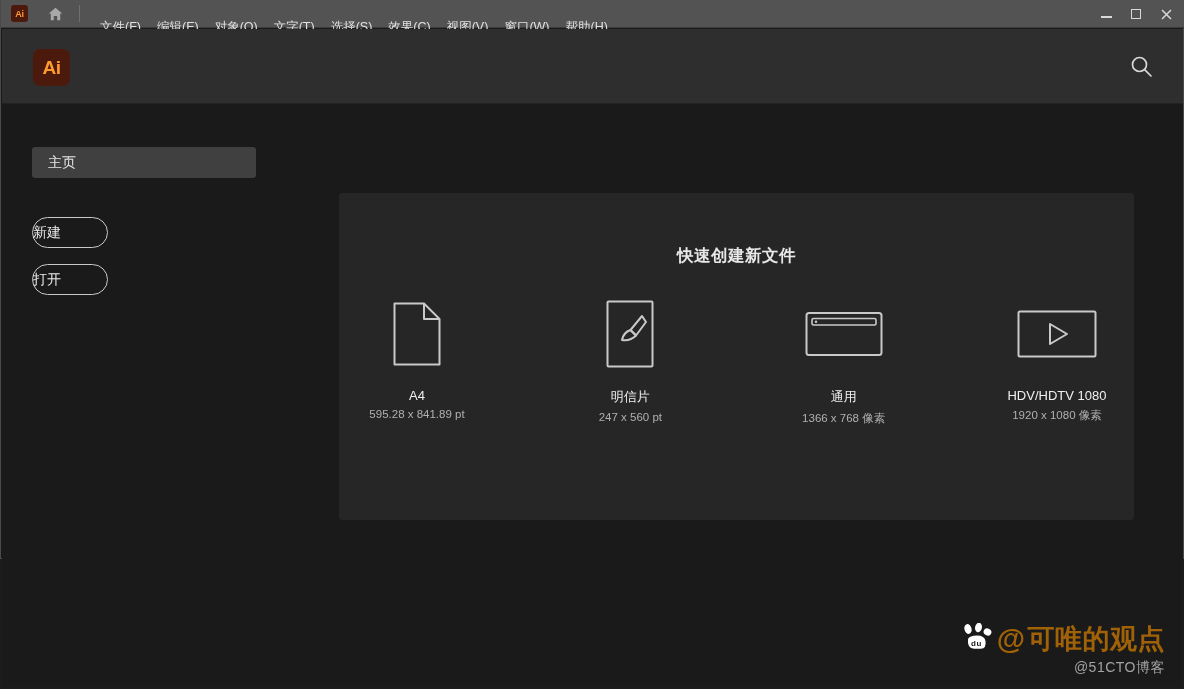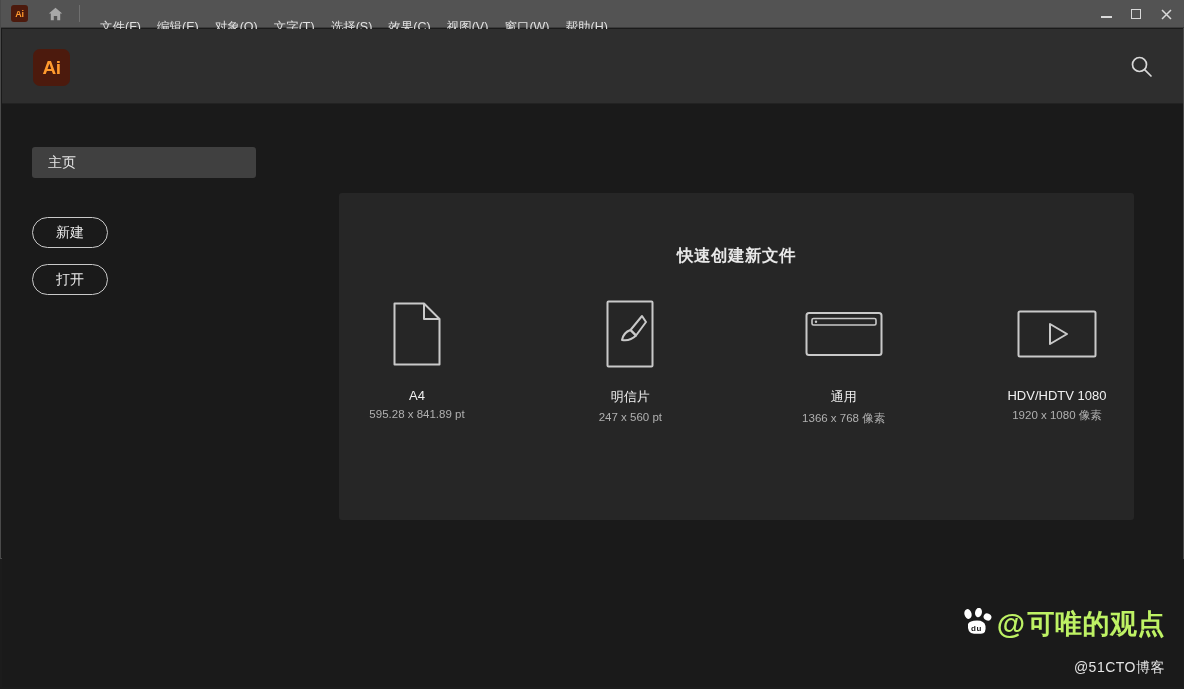--- a/index.html
+++ b/index.html
@@ -119,21 +119,21 @@
     font-size: 14px;
   }
   .pill-btn {
     position: absolute; left: 30px;
     width: 76px; height: 31px;
     border: 1px solid #c9c9c9;
     border-radius: 16px;
     background: transparent;
     color: #ebebeb;
     font-size: 14px;
-    display: flex; align-items: center; justify-content: center;
+    display: flex; align-items: center; justify-content: flex-start;
     cursor: pointer;
   }
   #btn-new  { top: 112px; }
   #btn-open { top: 159px; }
 
   
   #quick-panel {
     position: absolute; left: 337px; top: 88px;
     width: 795px; height: 327px;
     background: #262626;
@@ -179,30 +179,30 @@
   }
 
   
   #watermark {
     position: absolute; right: 18px; bottom: 10px;
     text-align: right;
     pointer-events: none;
   }
   #wm-main {
     display: flex; align-items: center; justify-content: flex-end;
-    color: #bef264;
+    color: #a16207;
     font-size: 27px;
     font-weight: bold;
     line-height: 1;
     letter-spacing: 0.5px;
   }
   #wm-sub {
-    color: #e5e5e5;
+    color: #a3a3a3;
     font-size: 14px;
-    margin-top: 18px;
+    margin-top: 3px;
     letter-spacing: 0.5px;
   }
   .wm-at { font-size: 29px; margin: 0 2px 0 4px; }
 </style>
 </head>
 <body>
 
 <div id="app-window">
 
   <div id="titlebar">

